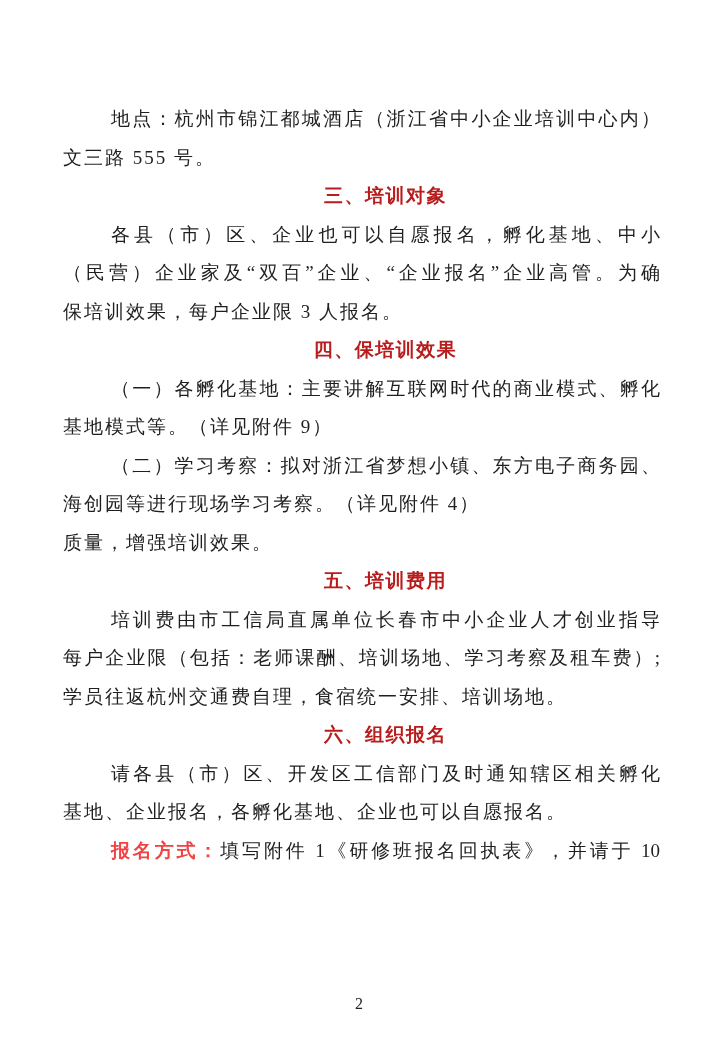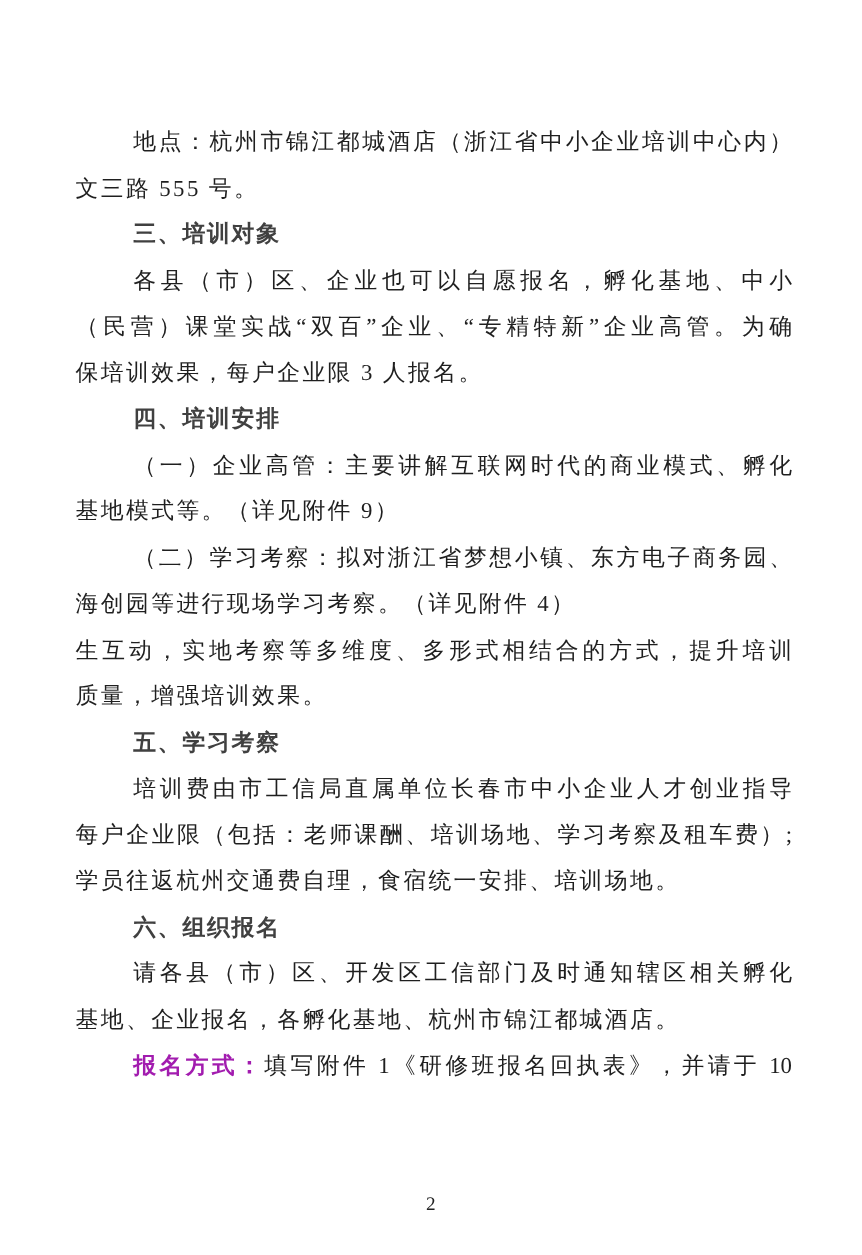--- a/index.html
+++ b/index.html
@@ -32,26 +32,27 @@
     letter-spacing: 0;
     text-align: justify;
     text-align-last: justify;
     text-justify: inter-character;
   }
   .line.indent { padding-left: 48px; }
   .line.heading {
     font-family: "Liberation Sans", "DejaVu Sans", sans-serif;
     font-weight: 700;
     letter-spacing: 1.5px;
-    color: #404040;
+    color: #b91c1c;
+    text-align: center;
   }
   .lead-bold {
     font-family: Liberation Serif, serif;
     font-weight: 700;
-    color: #a21caf;
+    color: #ef4444;
   }
   .page-number {
     position: absolute;
     left: 0;
     right: 0;
     top: 995px;
     text-align: center;
     font-size: 16px;
     color: #222222;
     font-family: "Liberation Serif", "DejaVu Serif", serif;
@@ -59,32 +60,31 @@
 </style>
 </head>
 <body>
 
 <div class="page">
   <div class="text-block">
     <div class="line indent justify">地点：杭州市锦江都城酒店（浙江省中小企业培训中心内）</div>
     <div class="line">文三路 555 号。</div>
     <div class="line heading indent">三、培训对象</div>
     <div class="line indent justify">各县（市）区、企业也可以自愿报名，孵化基地、中小</div>
-    <div class="line justify">（民营）课堂实战“双百”企业、“专精特新”企业高管。为确</div>
+    <div class="line justify">（民营）企业家及“双百”企业、“企业报名”企业高管。为确</div>
     <div class="line">保培训效果，每户企业限 3 人报名。</div>
-    <div class="line heading indent">四、培训安排</div>
-    <div class="line indent justify">（一）企业高管：主要讲解互联网时代的商业模式、孵化</div>
+    <div class="line heading indent">四、保培训效果</div>
+    <div class="line indent justify">（一）各孵化基地：主要讲解互联网时代的商业模式、孵化</div>
     <div class="line">基地模式等。（详见附件 9）</div>
     <div class="line indent justify">（二）学习考察：拟对浙江省梦想小镇、东方电子商务园、</div>
     <div class="line">海创园等进行现场学习考察。（详见附件 4）</div>
-    <div class="line justify">生互动，实地考察等多维度、多形式相结合的方式，提升培训</div>
     <div class="line">质量，增强培训效果。</div>
-    <div class="line heading indent">五、学习考察</div>
+    <div class="line heading indent">五、培训费用</div>
     <div class="line indent justify">培训费由市工信局直属单位长春市中小企业人才创业指导</div>
     <div class="line justify">每户企业限（包括：老师课酬、培训场地、学习考察及租车费）;</div>
     <div class="line">学员往返杭州交通费自理，食宿统一安排、培训场地。</div>
     <div class="line heading indent">六、组织报名</div>
     <div class="line indent justify">请各县（市）区、开发区工信部门及时通知辖区相关孵化</div>
-    <div class="line">基地、企业报名，各孵化基地、杭州市锦江都城酒店。</div>
+    <div class="line">基地、企业报名，各孵化基地、企业也可以自愿报名。</div>
     <div class="line indent justify"><span class="lead-bold">报名方式：</span><span>填写附件 1《研修班报名回执表》，并请于 10</span></div>
   </div>
   <div class="page-number">2</div>
 </div>
 
 </body></html>

